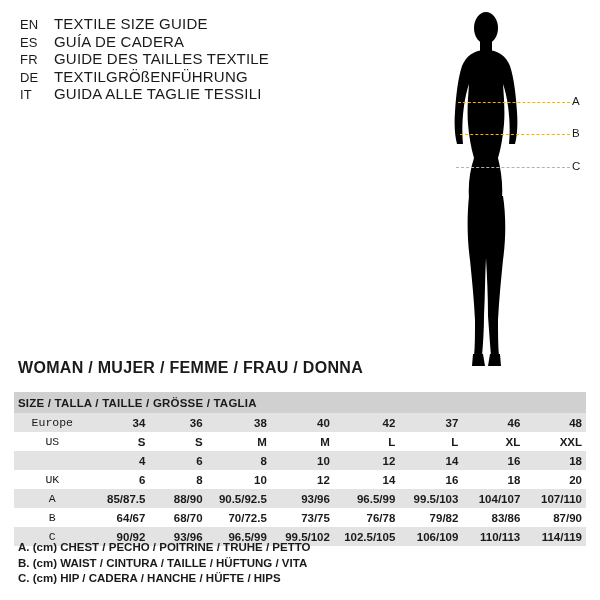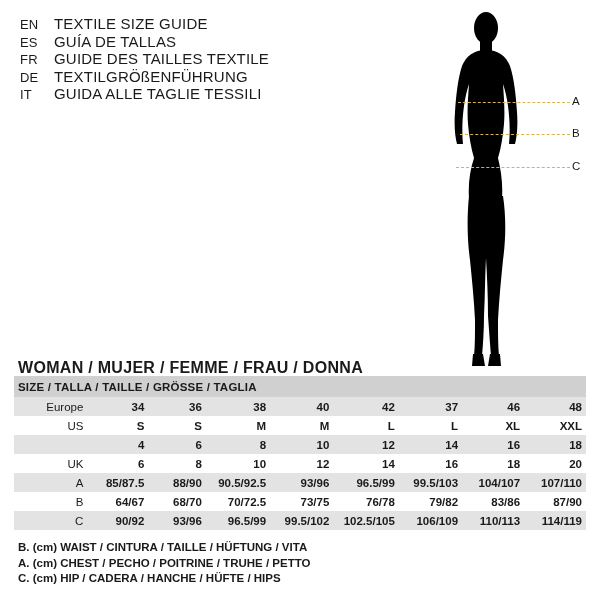--- a/index.html
+++ b/index.html
@@ -73,21 +73,21 @@
     top: 359px;
     font-size: 16px;
     font-weight: bold;
     letter-spacing: 0.3px;
   }
 
   
   .size-table {
     position: absolute;
     left: 14px;
-    top: 376px;
+    top: 392px;
     width: 572px;
     border-collapse: collapse;
     font-size: 11.5px;
   }
   .size-table td {
     padding: 2px 4px;
     height: 15px;
     line-height: 14px;
   }
   .size-table tr.head td {
@@ -98,22 +98,23 @@
     padding: 3px 4px;
   }
   .size-table tr.shade td {
     background: #e3e3e3;
   }
   .size-table tr.plain td {
     background: #ffffff;
   }
   .col-label {
     width: 78px;
-    text-align: right;
+    text-align: center;
     padding-left: 6px !important;
+    font-family: Liberation Mono, monospace;
   }
   .cell {
     text-align: right;
     width: 61px;
     font-weight: bold;
   }
 
   
   .notes {
     position: absolute;
@@ -130,21 +131,21 @@
 
 <div class="page">
 
   <div class="lang-block">
     <div class="lang-row">
       <span class="lang-code">EN</span>
       <span class="lang-text">TEXTILE SIZE GUIDE</span>
     </div>
     <div class="lang-row">
       <span class="lang-code">ES</span>
-      <span class="lang-text">GUÍA DE TALLAS</span>
+      <span class="lang-text">GUÍA DE CADERA</span>
     </div>
     <div class="lang-row">
       <span class="lang-code">FR</span>
       <span class="lang-text">GUIDE DES TAILLES TEXTILE</span>
     </div>
     <div class="lang-row">
       <span class="lang-code">DE</span>
       <span class="lang-text">TEXTILGRÖßENFÜHRUNG</span>
     </div>
     <div class="lang-row">
@@ -292,18 +293,18 @@
         <td class="cell">99.5/102</td>
         <td class="cell">102.5/105</td>
         <td class="cell">106/109</td>
         <td class="cell">110/113</td>
         <td class="cell">114/119</td>
       </tr>
     </tbody>
   </table>
 
   <div class="notes">
+    <div class="note-line">A. (cm) CHEST / PECHO / POITRINE / TRUHE / PETTO</div>
     <div class="note-line">B. (cm) WAIST / CINTURA / TAILLE / HÜFTUNG / VITA</div>
-    <div class="note-line">A. (cm) CHEST / PECHO / POITRINE / TRUHE / PETTO</div>
     <div class="note-line">C. (cm) HIP / CADERA / HANCHE / HÜFTE / HIPS</div>
   </div>
 
 </div>
 
 </body></html>

